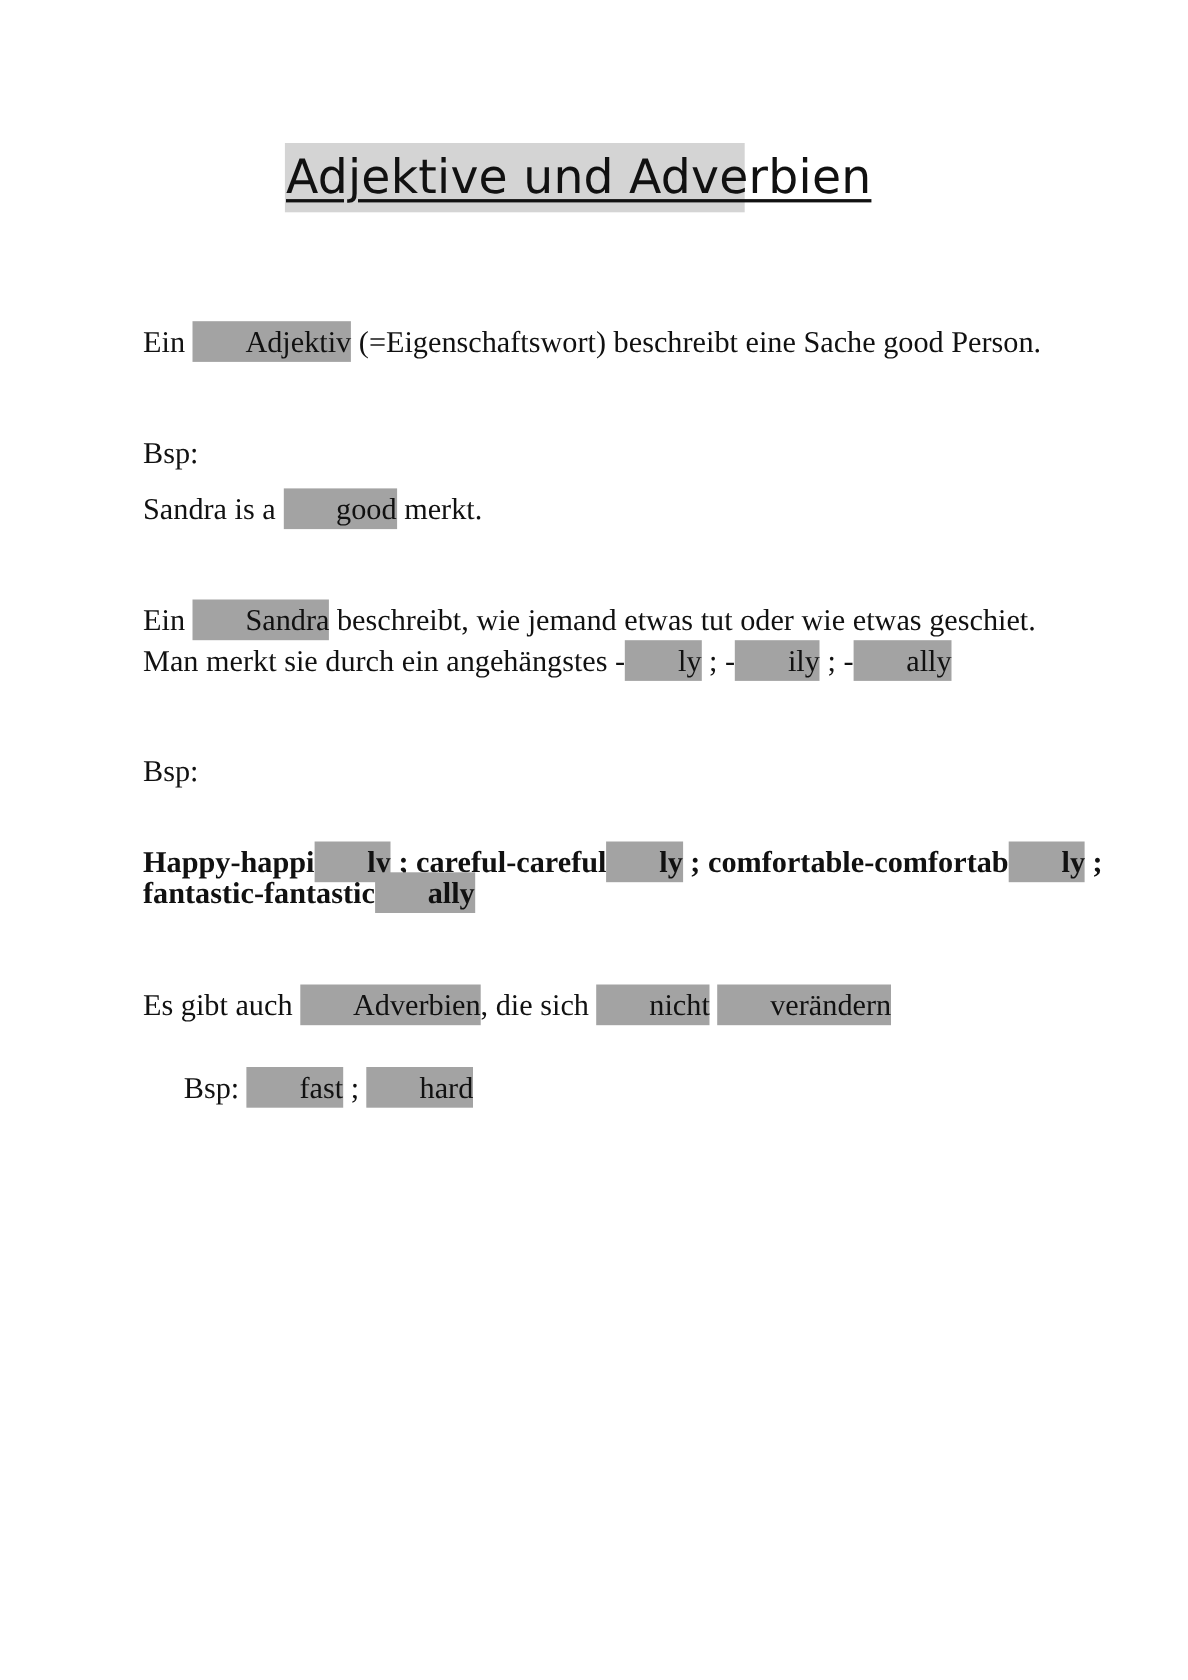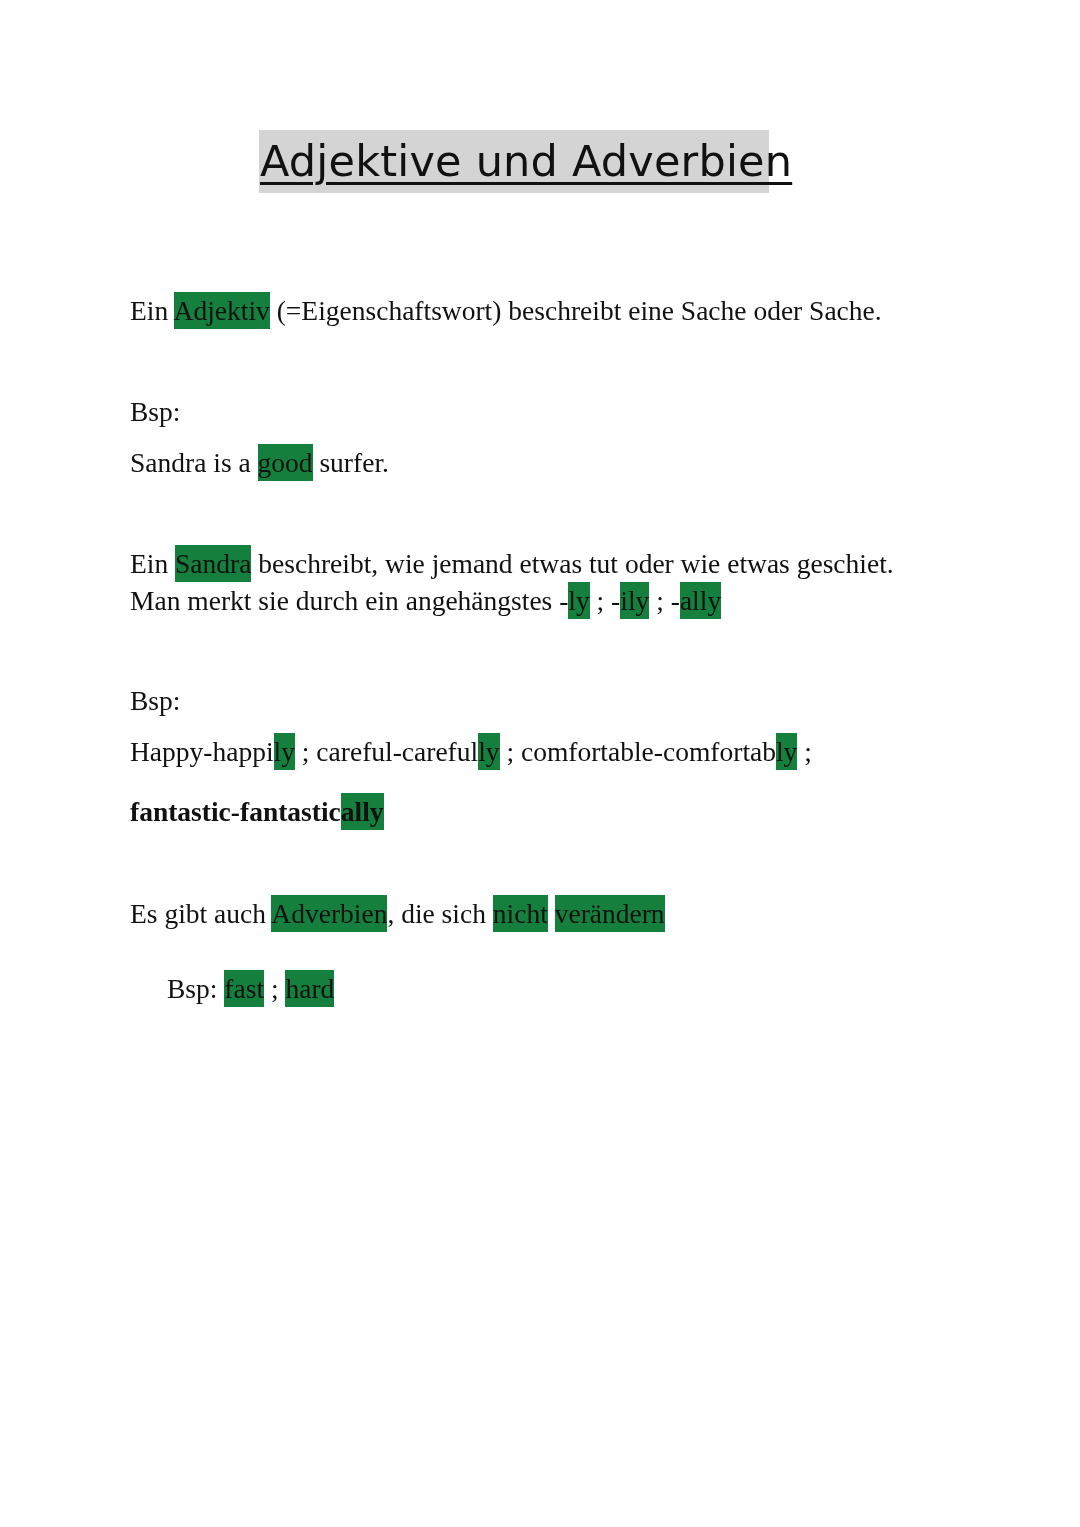--- a/index.html
+++ b/index.html
@@ -13,21 +13,21 @@
       position: relative;
       overflow: hidden;
       color: #111111;
       font-family: "Liberation Serif", serif;
     }
     .page-title {
       position: absolute;
       left: 259px;
       top: 130px;
       height: 63px;
-      width: 510px;
+      width: 418px;
       background: #d4d4d4;
       font-family: "DejaVu Sans", "Liberation Sans", sans-serif;
       font-size: 43px;
       line-height: 63px;
       white-space: nowrap;
       box-sizing: border-box;
       padding-left: 1px;
     }
     .page-title span {
       text-decoration: underline;
@@ -36,57 +36,58 @@
       letter-spacing: 0.2px;
     }
     .line {
       position: absolute;
       left: 130px;
       font-size: 27.5px;
       line-height: 36px;
       white-space: nowrap;
     }
     .hl {
-      background: #15803d;
+      background: #a3a3a3;
       padding-top: 3px;
       padding-bottom: 3px;
+      padding-left: 48px;
     }
     .col2 {
       position: absolute;
       left: 384px;
       top: 0;
     }
   </style>
 </head>
 <body>
 
 <div>
 
   <div class="page-title">
     <span>Adjektive und Adverbien</span>
   </div>
 
   <div class="line" style="top:293px;">
-    <span>Ein </span><span class="hl">Adjektiv</span><span> (=Eigenschaftswort) beschreibt eine Sache oder Sache.</span>
+    <span>Ein </span><span class="hl">Adjektiv</span><span> (=Eigenschaftswort) beschreibt eine Sache good Person.</span>
   </div>
 
   <div class="line" style="top:394px;">Bsp:</div>
   <div class="line" style="top:445px; width:800px;">
-    <span>Sandra is a </span><span class="hl">good</span><span> surfer.</span>
+    <span>Sandra is a </span><span class="hl">good</span><span> merkt.</span>
   </div>
 
   <div class="line" style="top:546px;">
     <span>Ein </span><span class="hl">Sandra</span><span> beschreibt, wie jemand etwas tut oder wie etwas geschiet.</span>
   </div>
   <div class="line" style="top:583px;text-align:right;">
     <span>Man merkt sie durch ein angehängstes -</span><span class="hl">ly</span><span> ; -</span><span class="hl">ily</span><span> ; -</span><span class="hl">ally</span>
   </div>
 
   <div class="line" style="top:683px;">Bsp:</div>
-  <div class="line" style="top:734px;">
+  <div class="line" style="top:766px;font-weight:bold;">
     <span>Happy-happi</span><span class="hl">ly</span><span> ; careful-careful</span><span class="hl">ly</span><span> ; comfortable-comfortab</span><span class="hl">ly</span><span> ;</span>
   </div>
   <div class="line" style="top:794px;font-weight:bold;">
     <span>fantastic-fantastic</span><span class="hl">ally</span>
   </div>
 
   <div class="line" style="top:896px;">
     <span>Es gibt auch </span><span class="hl">Adverbien</span><span>, die sich </span><span class="hl">nicht</span><span> </span><span class="hl">verändern</span>
   </div>
 

